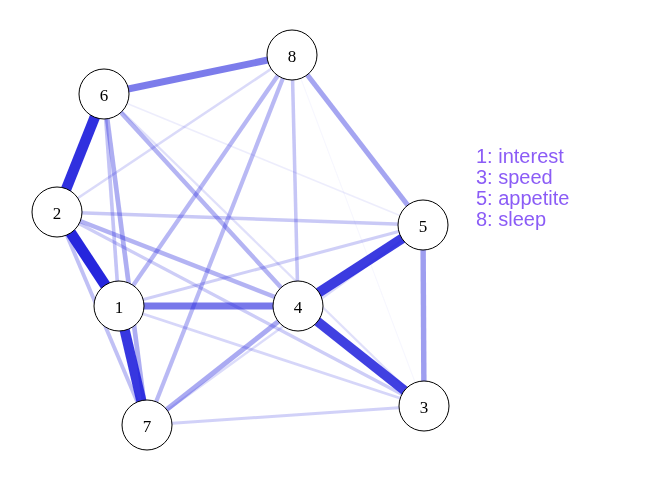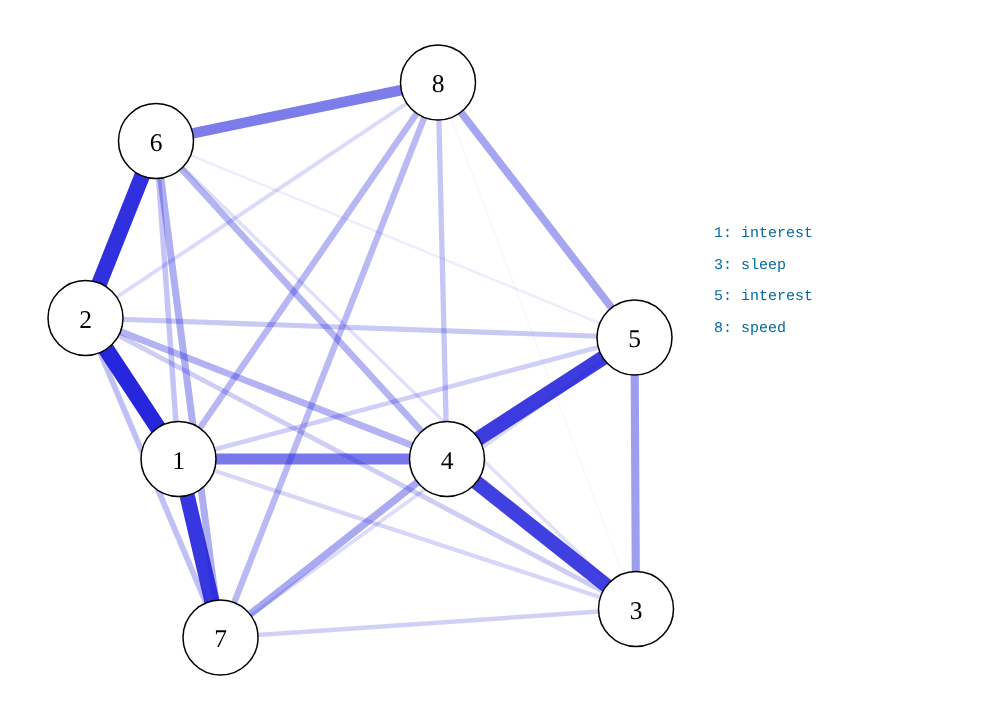--- a/index.html
+++ b/index.html
@@ -23,24 +23,24 @@
     width: 460px;
     height: 480px;
   }
   #legend {
     position: absolute;
     left: 476px;
     top: 146px;
     width: 190px;
   }
   .legend-line {
-    font-family: Liberation Mono, monospace;
-    font-size: 10px;
+    font-family: Liberation Sans, sans-serif;
+    font-size: 20px;
     line-height: 21px;
-    color: #0369a1;
+    color: #8b5cf6;
     white-space: nowrap;
   }
   svg text.node-label {
     font-family: "Liberation Serif", serif;
     font-size: 17px;
     fill: #000000;
     text-anchor: middle;
     dominant-baseline: central;
   }
   svg circle.node-circle {
@@ -119,18 +119,18 @@
         </g>
         <g>
           <circle cx="292" cy="55" r="25" class="node-circle" fill="#ffffff" stroke="#000000"></circle>
           <text x="292" y="56" class="node-label">8</text>
         </g>
       </g>
   </svg>
 
   <div id="legend">
       <div class="legend-line">1: interest</div>
-      <div class="legend-line">3: sleep</div>
-      <div class="legend-line">5: interest</div>
-      <div class="legend-line">8: speed</div>
+      <div class="legend-line">3: speed</div>
+      <div class="legend-line">5: appetite</div>
+      <div class="legend-line">8: sleep</div>
     </div>
 
 </div>
 
 </body></html>

